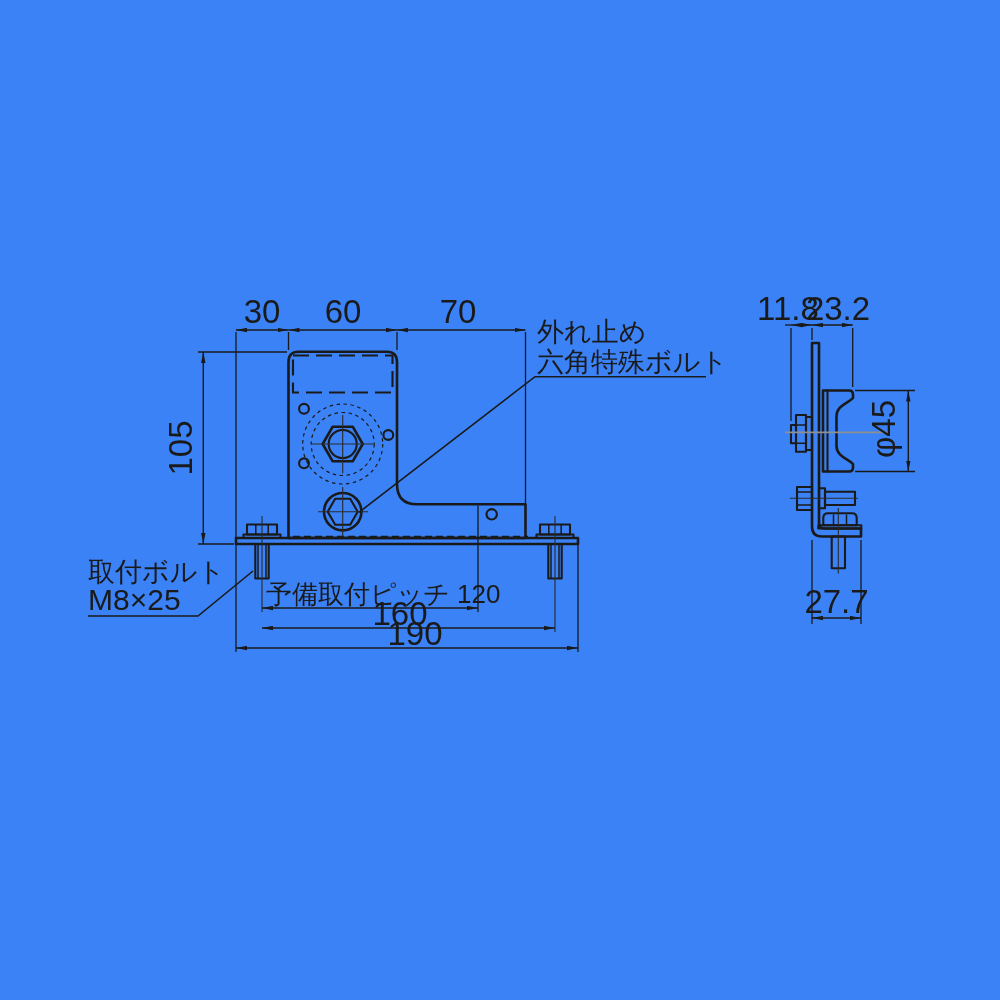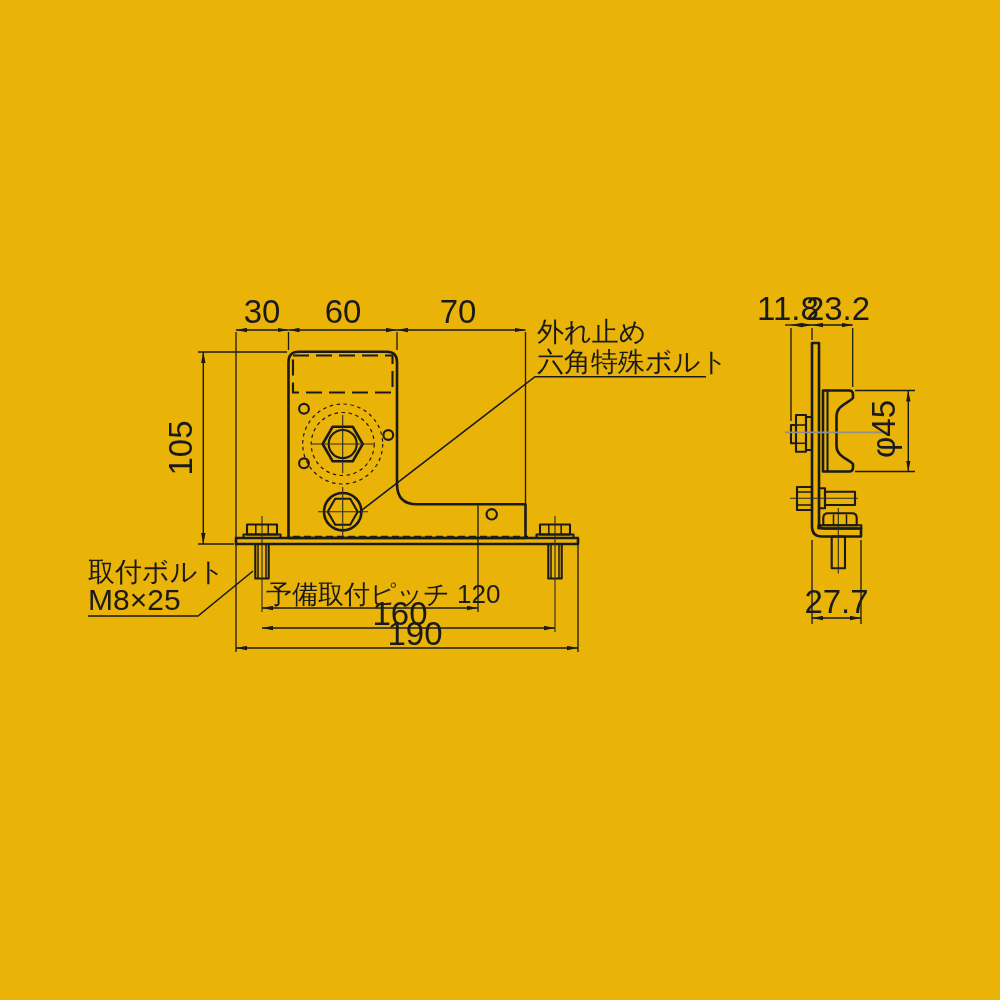--- a/index.html
+++ b/index.html
@@ -1,16 +1,16 @@
 <!DOCTYPE html>
 <html><head>
 <meta charset="utf-8">
 <style>
   html,body{margin:0;padding:0;background:#ffffff;}
-  .stage{width:1000px;height:1000px;position:relative;background:#eab308;overflow:hidden;}
+  .stage{width:1000px;height:1000px;position:relative;background:#3b82f6;overflow:hidden;}
   svg{display:block;}
   
   .ol{stroke:#1a1a1a;stroke-width:2.6;fill:none;stroke-linejoin:round;stroke-linecap:round;}
   .ol2{stroke:#1a1a1a;stroke-width:2.1;fill:none;stroke-linejoin:round;stroke-linecap:round;}
   .facet{stroke:#1a1a1a;stroke-width:1.5;fill:none;}
   
   .dim{stroke:#1a1a1a;stroke-width:1.4;fill:none;marker-start:url(#as);marker-end:url(#ae);}
   .ext{stroke:#1a1a1a;stroke-width:1.3;fill:none;}
   .ldr{stroke:#1a1a1a;stroke-width:1.6;fill:none;}
   

